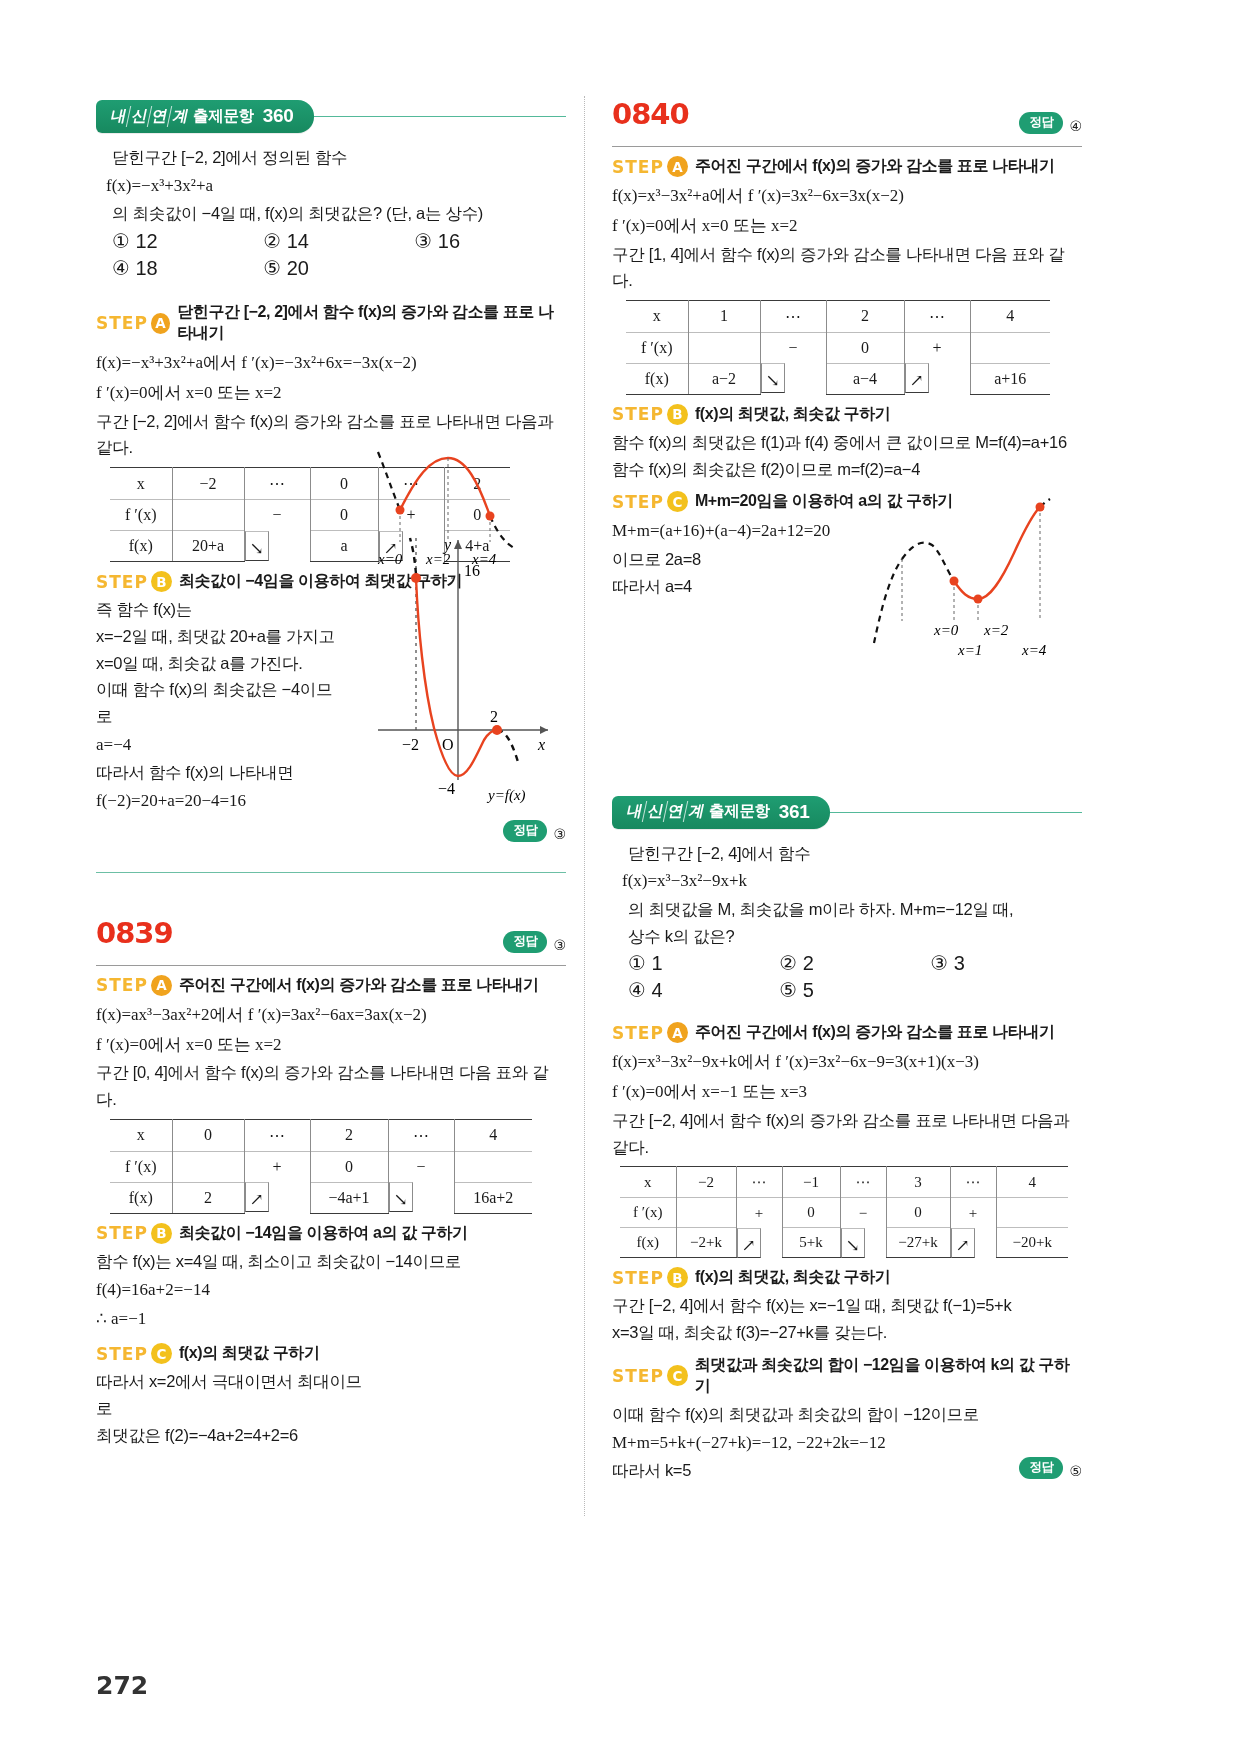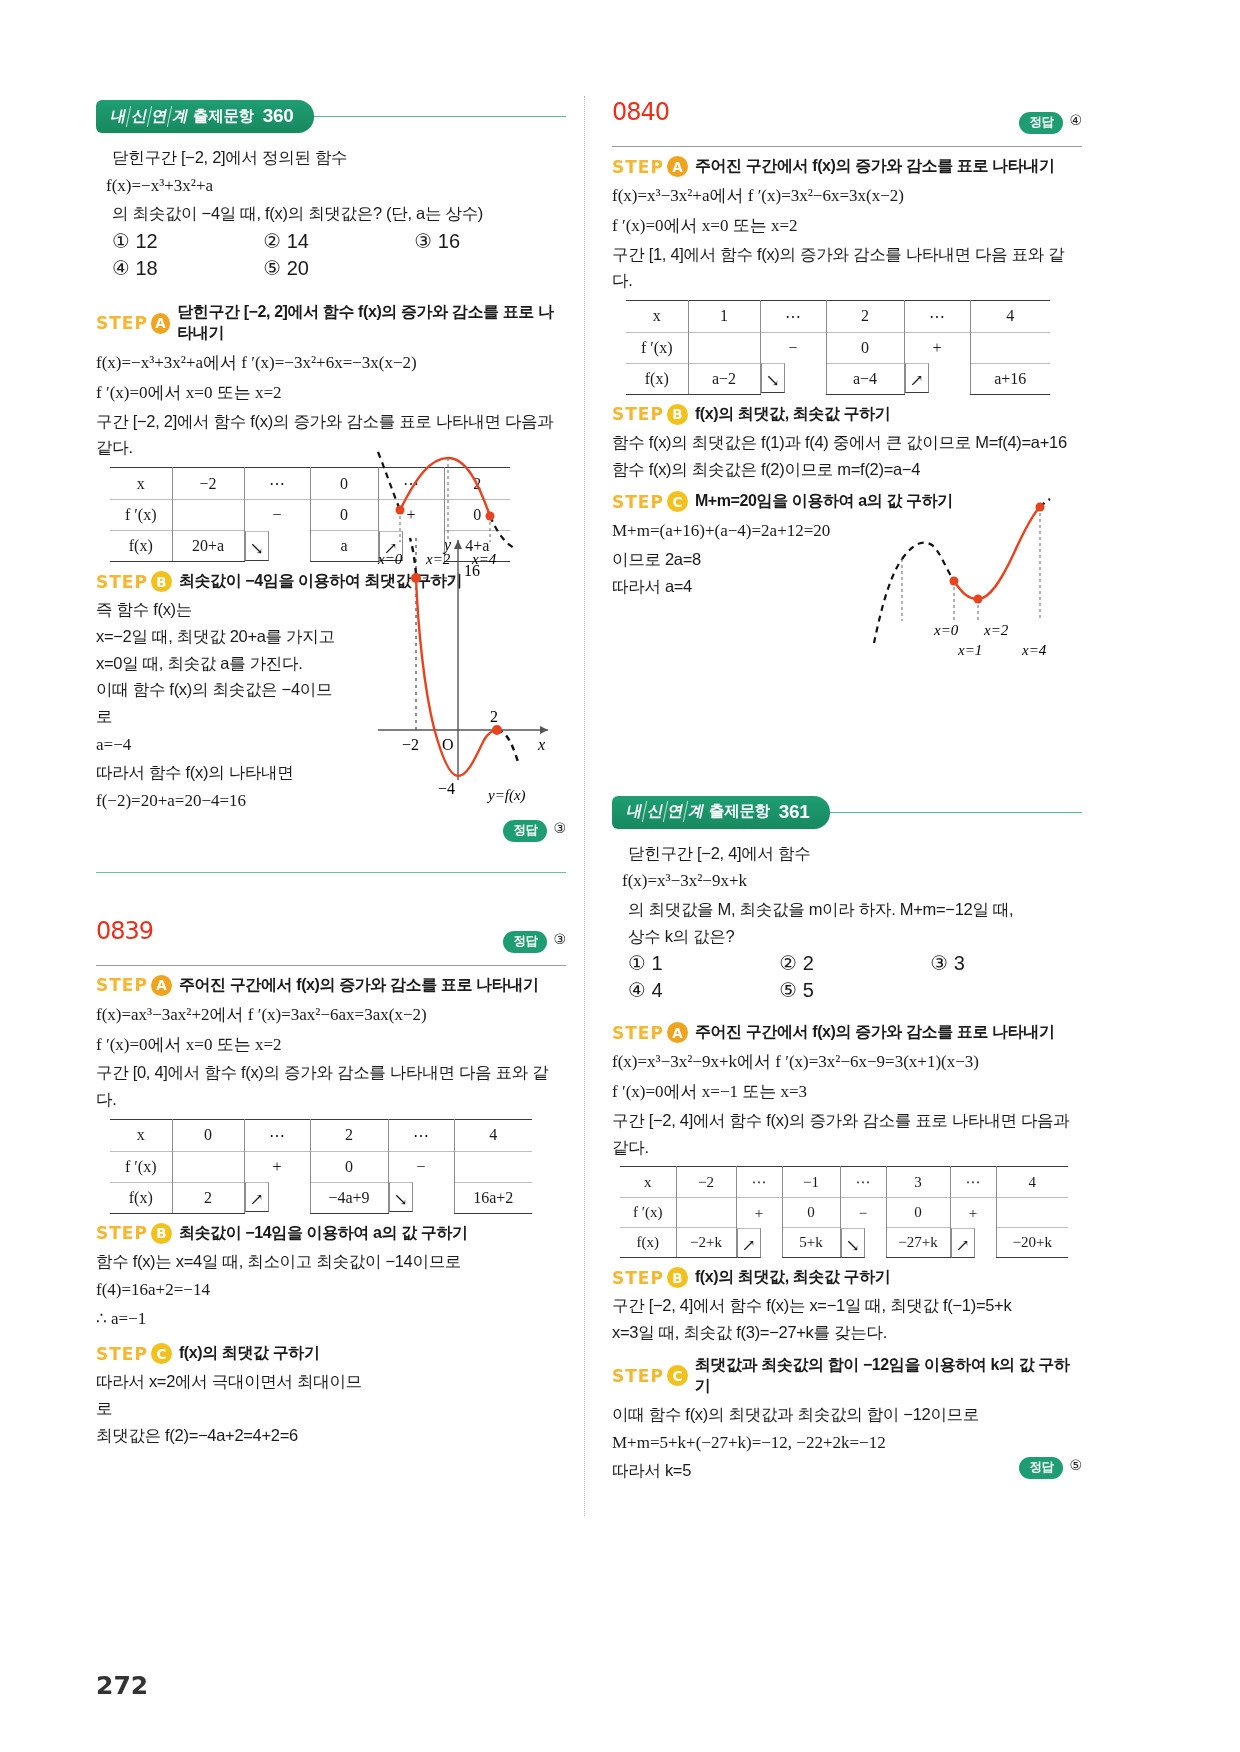--- a/index.html
+++ b/index.html
@@ -46,30 +46,30 @@
   }
   .pill .sylls i:last-child { border-right:none; }
   .pill .num { font-size:19px; margin-left:7px; font-weight:bold; }
   .pill-line {
     position:absolute; left:0; right:0; top:16px;
     height:0; border-top:1.5px solid #53b99a; z-index:1;
   }
 
   
   .prob-no {
-    font-size:24px; font-weight:normal; color:#e8301c;
+    font-size:29px; font-weight:bold; color:#e8301c;
     letter-spacing:-1px; line-height:1;
     font-family:"DejaVu Sans",sans-serif;
   }
   .prob-head { position:relative; height:44px; }
   .prob-rule { border-top:1.2px solid #9a9a9a; margin-top:2px; }
 
   
   .ans {
-    display:inline-flex; align-items:flex-start; gap:6px;
+    display:inline-flex; align-items:flex-end; gap:6px;
     font-size:13px;
     padding-left:24px;
   }
   .ans .tag {
     background:#1f9d72; color:#fff; border-radius:11px;
     padding:2px 10px 3px; font-size:12.5px; font-weight:bold;
     letter-spacing:-0.5px;
   }
   .ans .val { color:#222; font-size:14px; }
   .ans-right { position:absolute; right:0; }
@@ -293,21 +293,21 @@
           <td></td>
           <td>+</td>
           <td>0</td>
           <td>−</td>
           <td></td>
         </tr>
         <tr>
           <td>f(x)</td>
           <td>2</td>
           <td class="arw">↗</td>
-          <td>−4a+9</td>
+          <td>−4a+1</td>
           <td class="arw">↘</td>
           <td>16a+2</td>
         </tr>
       </tbody>
         </table>
 
       <div class="step">
         <span class="lbl">STEP</span>
         <span class="circ b">B</span>
         <span class="ttl">최솟값이 −14임을 이용하여 a의 값 구하기</span>

